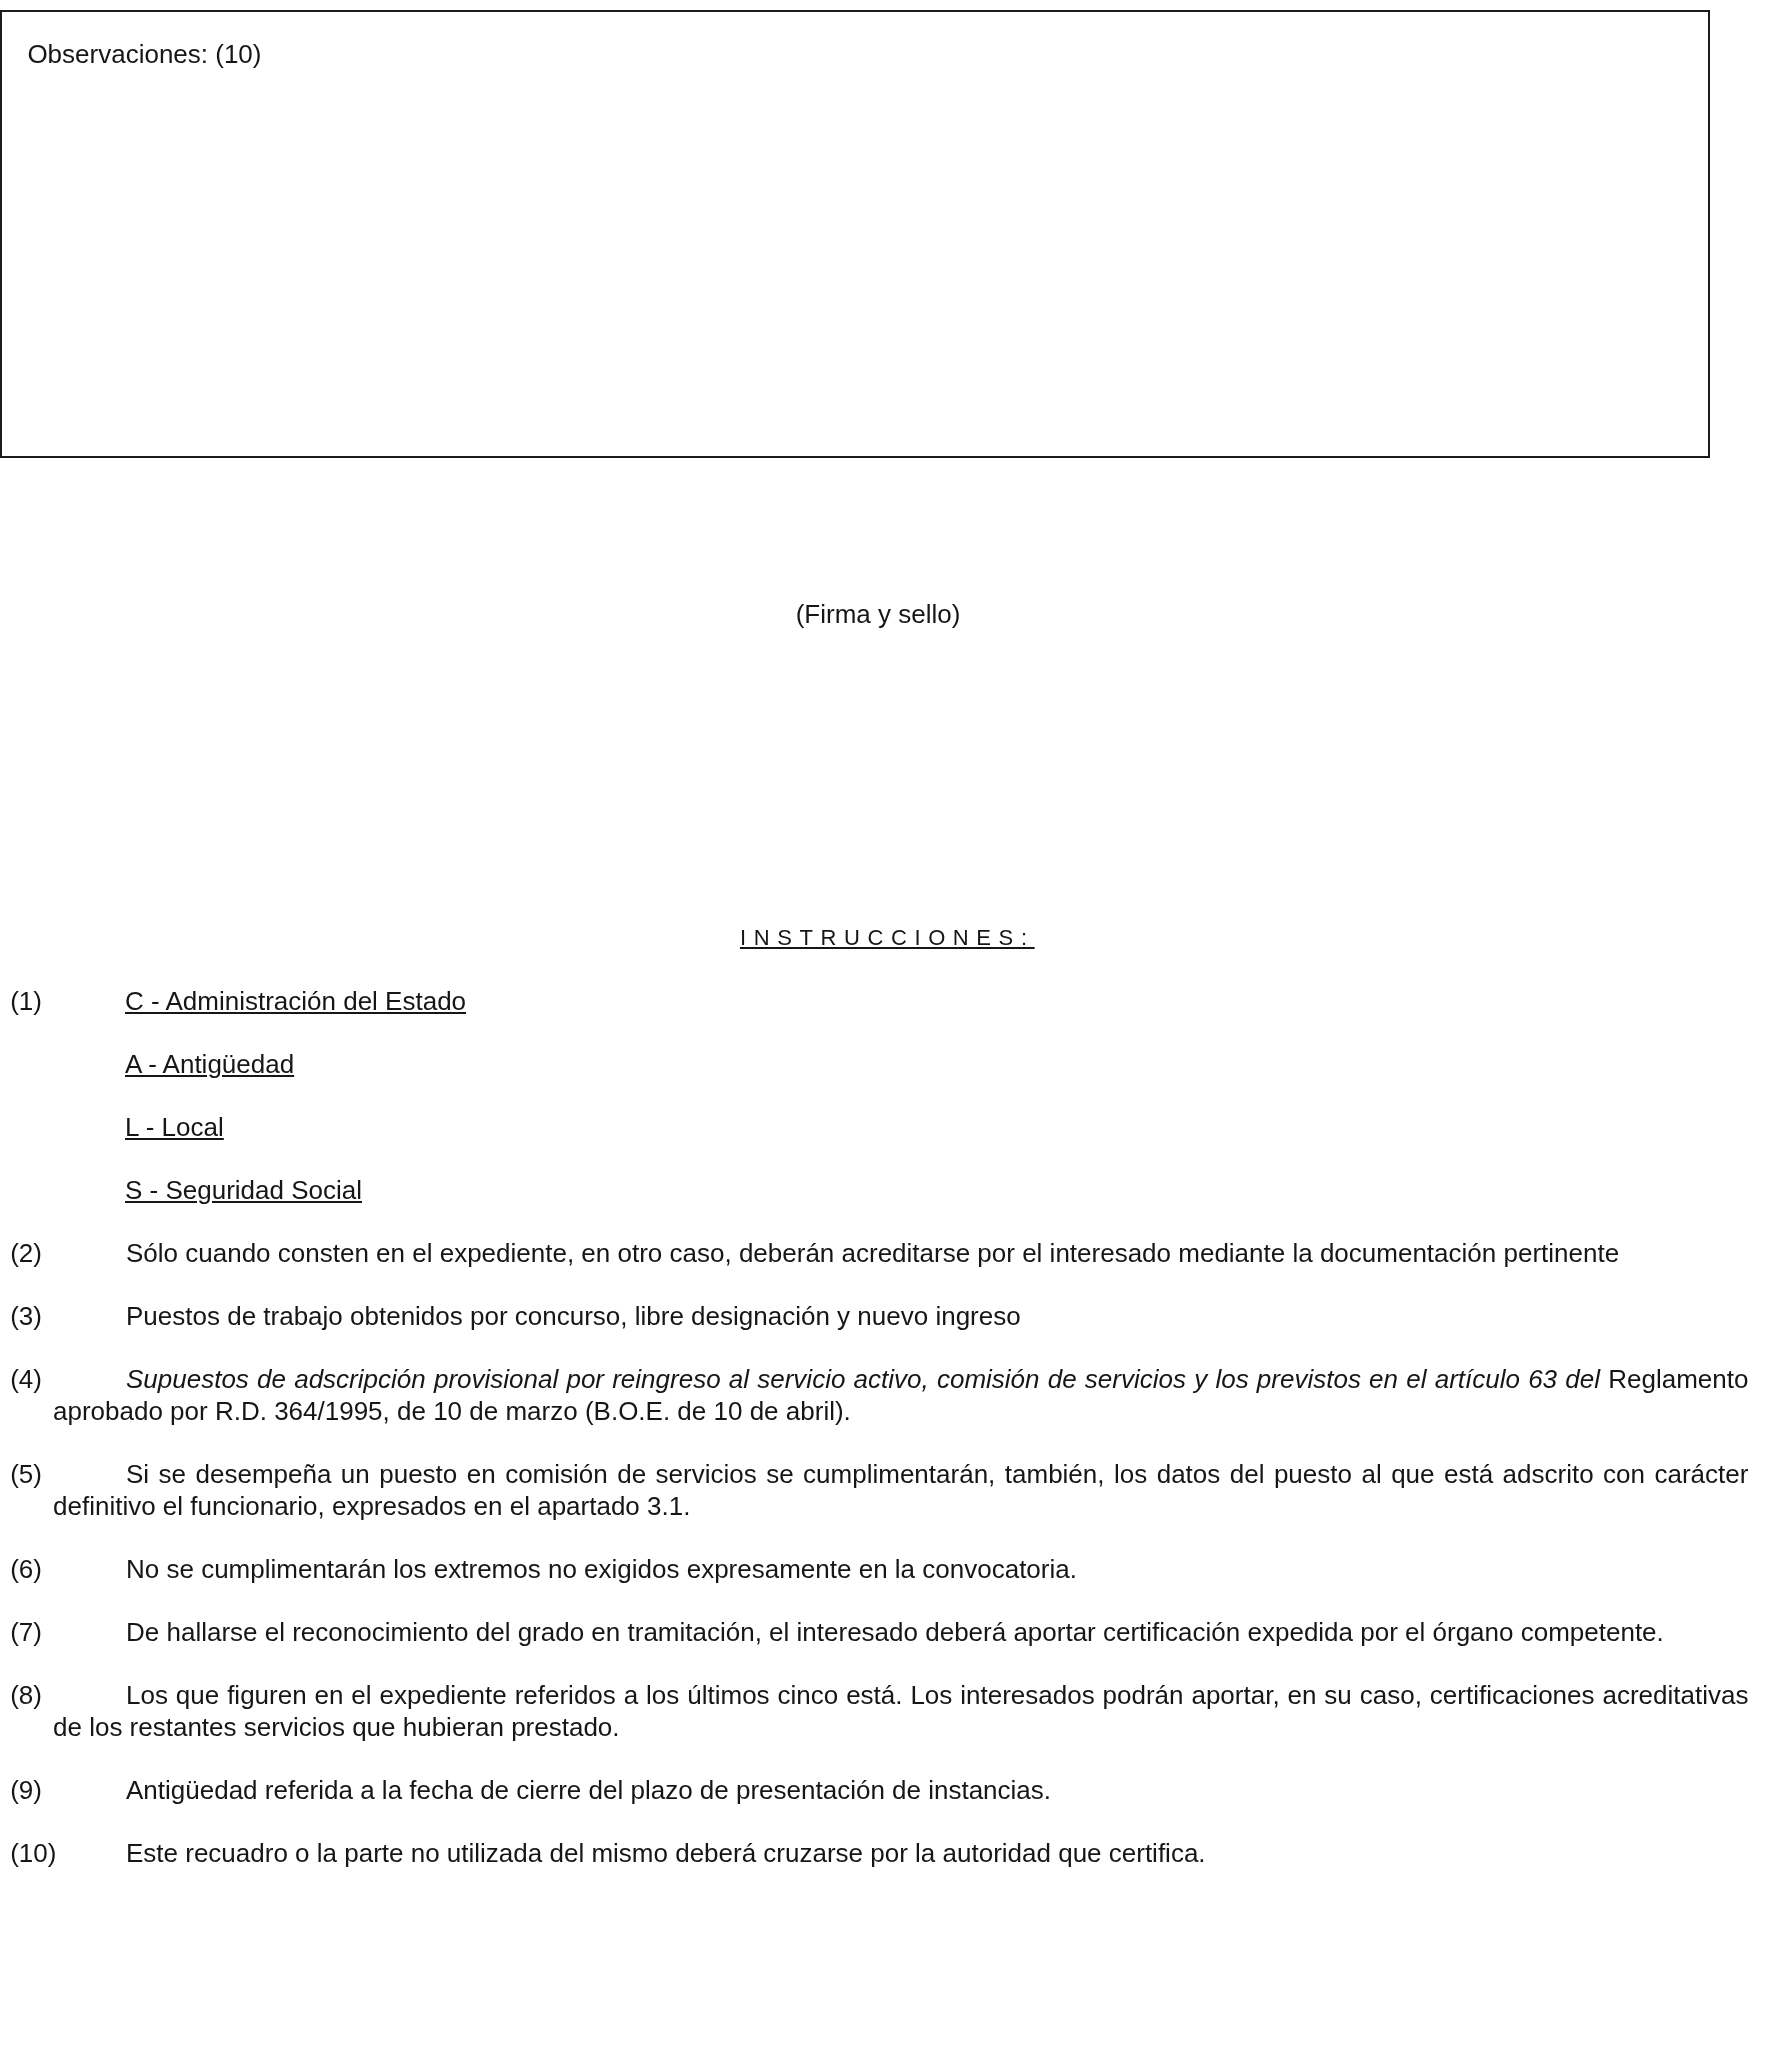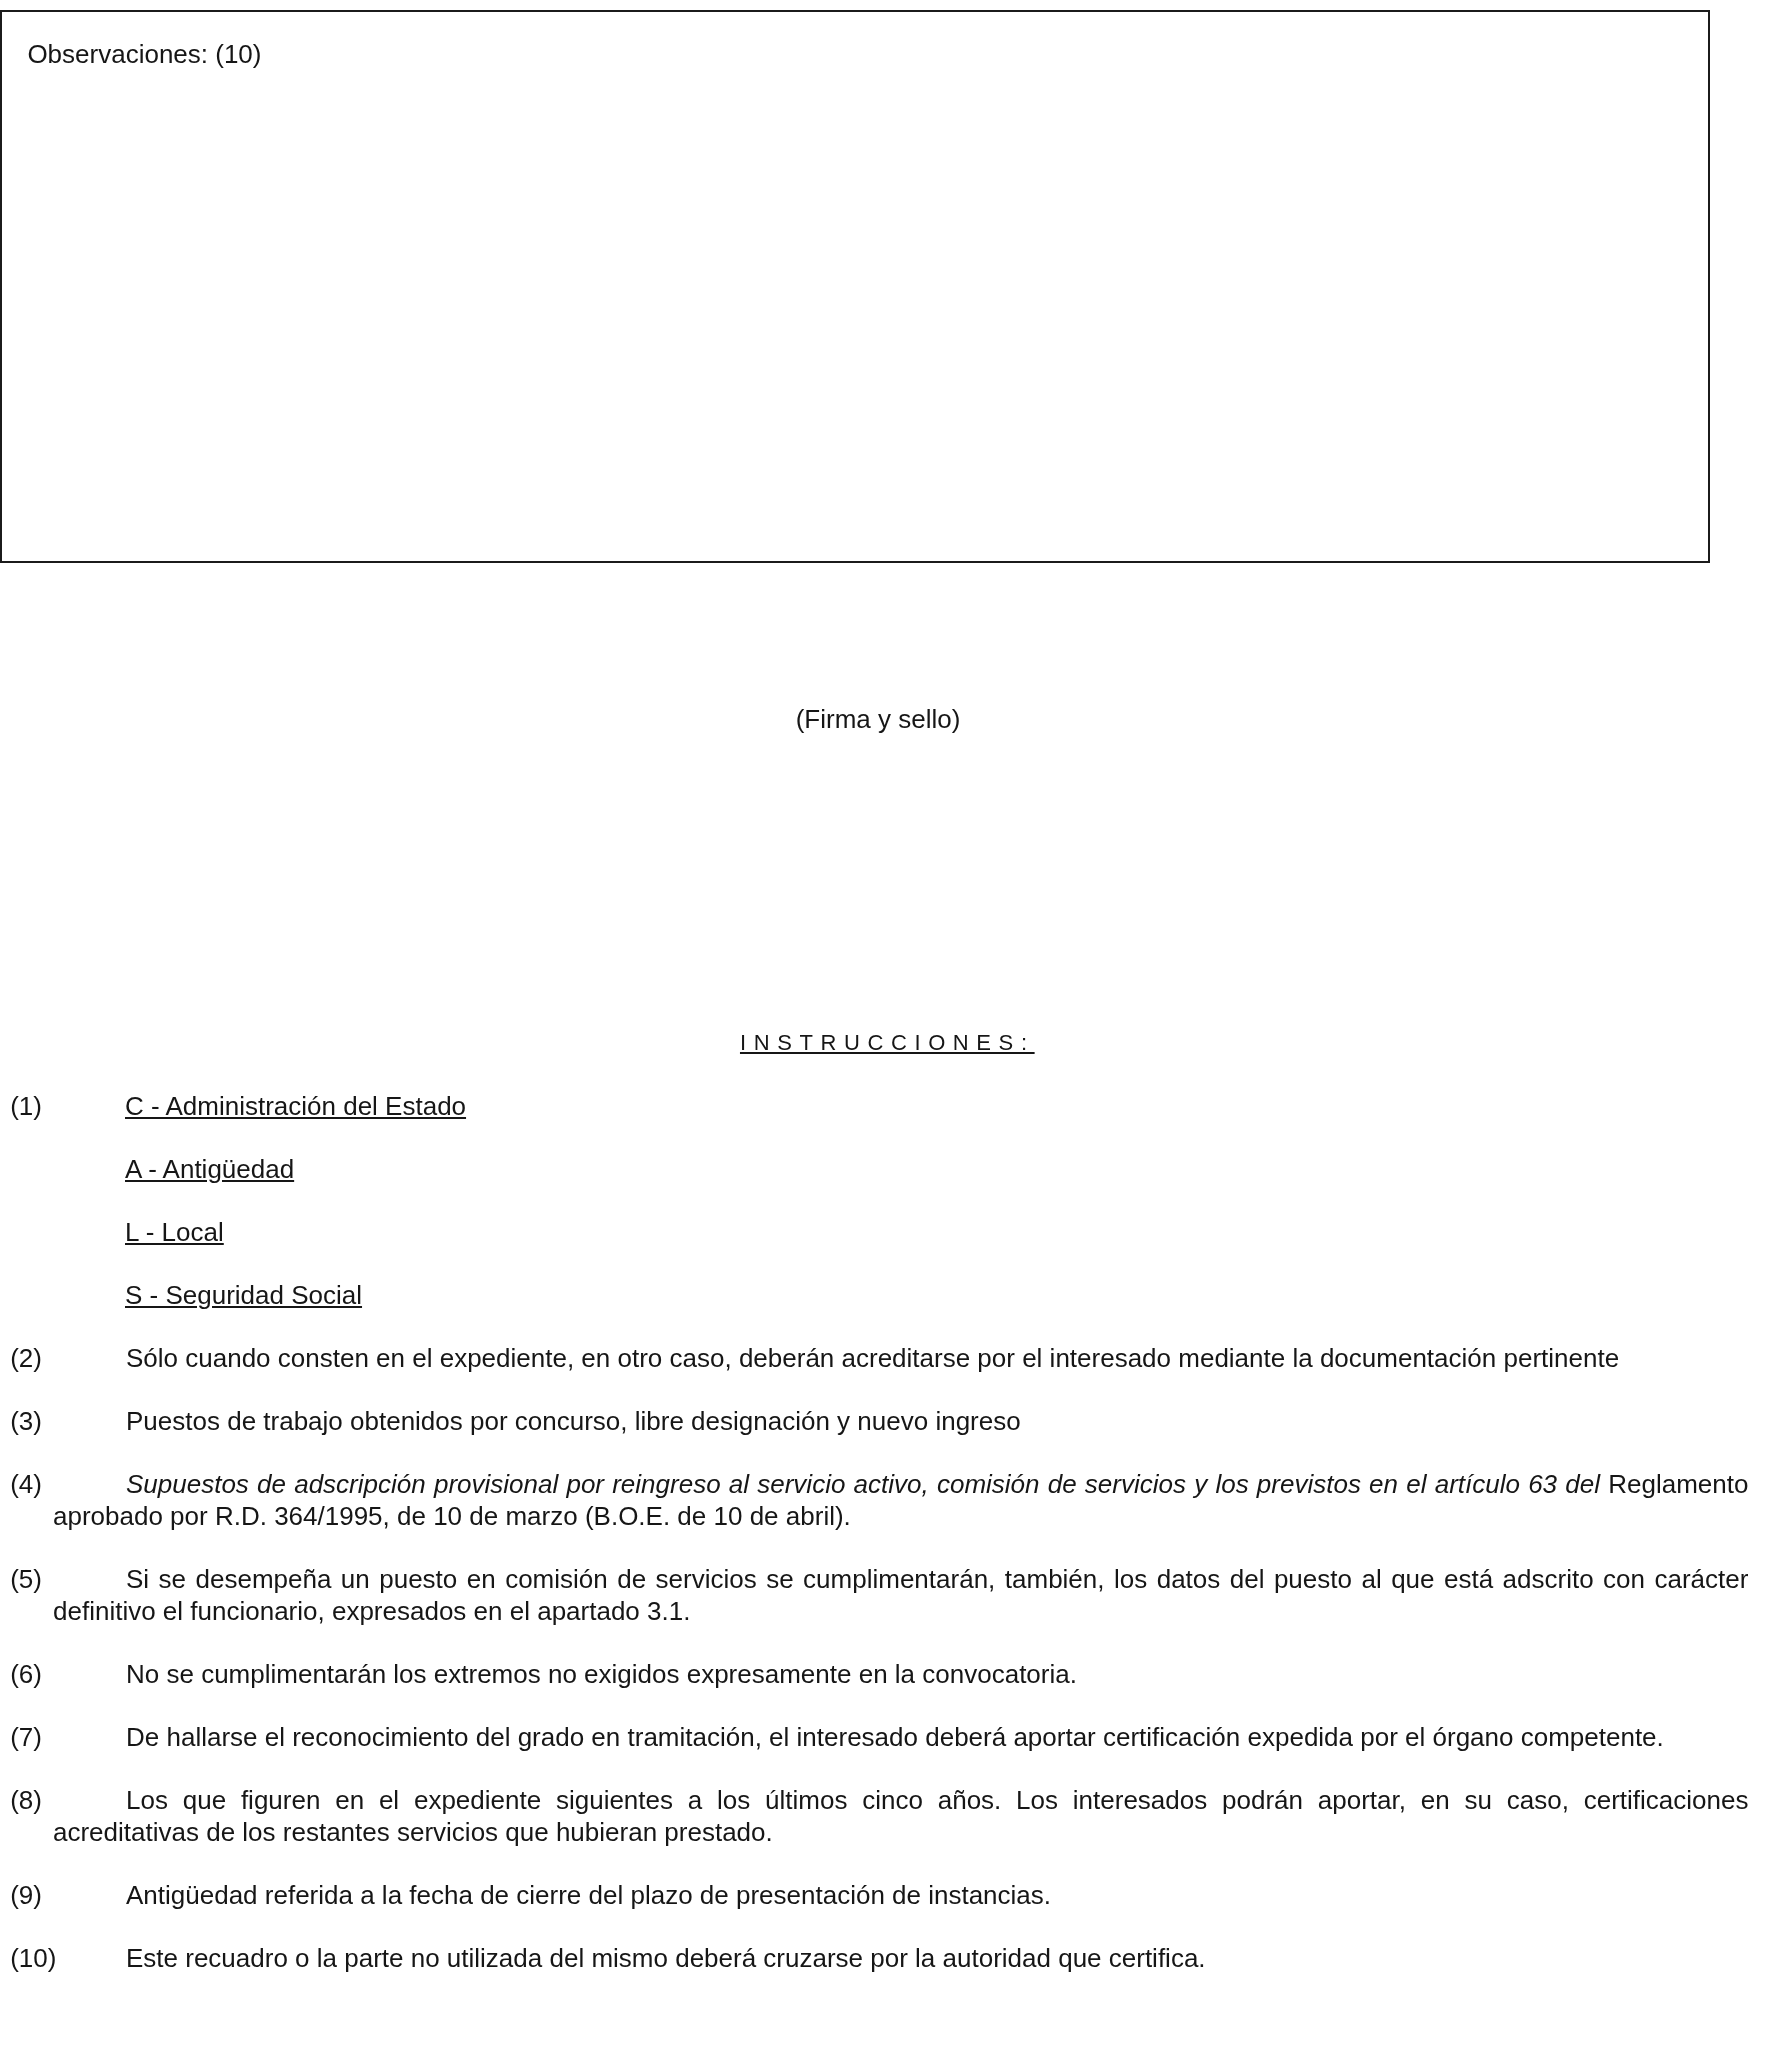--- a/index.html
+++ b/index.html
@@ -15,21 +15,21 @@
     font-size: 26px;
     color: #161616;
     -webkit-font-smoothing: antialiased;
   }
 
   
   .obs-box {
     box-sizing: border-box;
     margin: 10.2px 57px 0 0;
     width: 1710px;
-    height: 553px;
+    height: 448px;
     border: 2.5px solid #1b1b1b;
     padding: 25.4px 0 0 25.4px;
   }
   .obs-label {
     font-size: 26px;
     line-height: 32px;
   }
 
   
   .firma {
@@ -124,21 +124,21 @@
     <span>No se cumplimentarán los extremos no exigidos expresamente en la convocatoria.</span>
   </div>
 
   <div class="item">
     <span class="num">(7)</span>
     <span>De hallarse el reconocimiento del grado en tramitación, el interesado deberá aportar certificación expedida por el órgano competente.</span>
   </div>
 
   <div class="item">
     <span class="num">(8)</span>
-    <span>Los que figuren en el expediente siguientes a los últimos cinco años. Los interesados podrán aportar, en su caso, certificaciones acreditativas de los restantes servicios que hubieran prestado.</span>
+    <span>Los que figuren en el expediente referidos a los últimos cinco está. Los interesados podrán aportar, en su caso, certificaciones acreditativas de los restantes servicios que hubieran prestado.</span>
   </div>
 
   <div class="item">
     <span class="num">(9)</span>
     <span>Antigüedad referida a la fecha de cierre del plazo de presentación de instancias.</span>
   </div>
 
   <div class="item">
     <span class="num">(10)</span>
     <span>Este recuadro o la parte no utilizada del mismo deberá cruzarse por la autoridad que certifica.</span>

